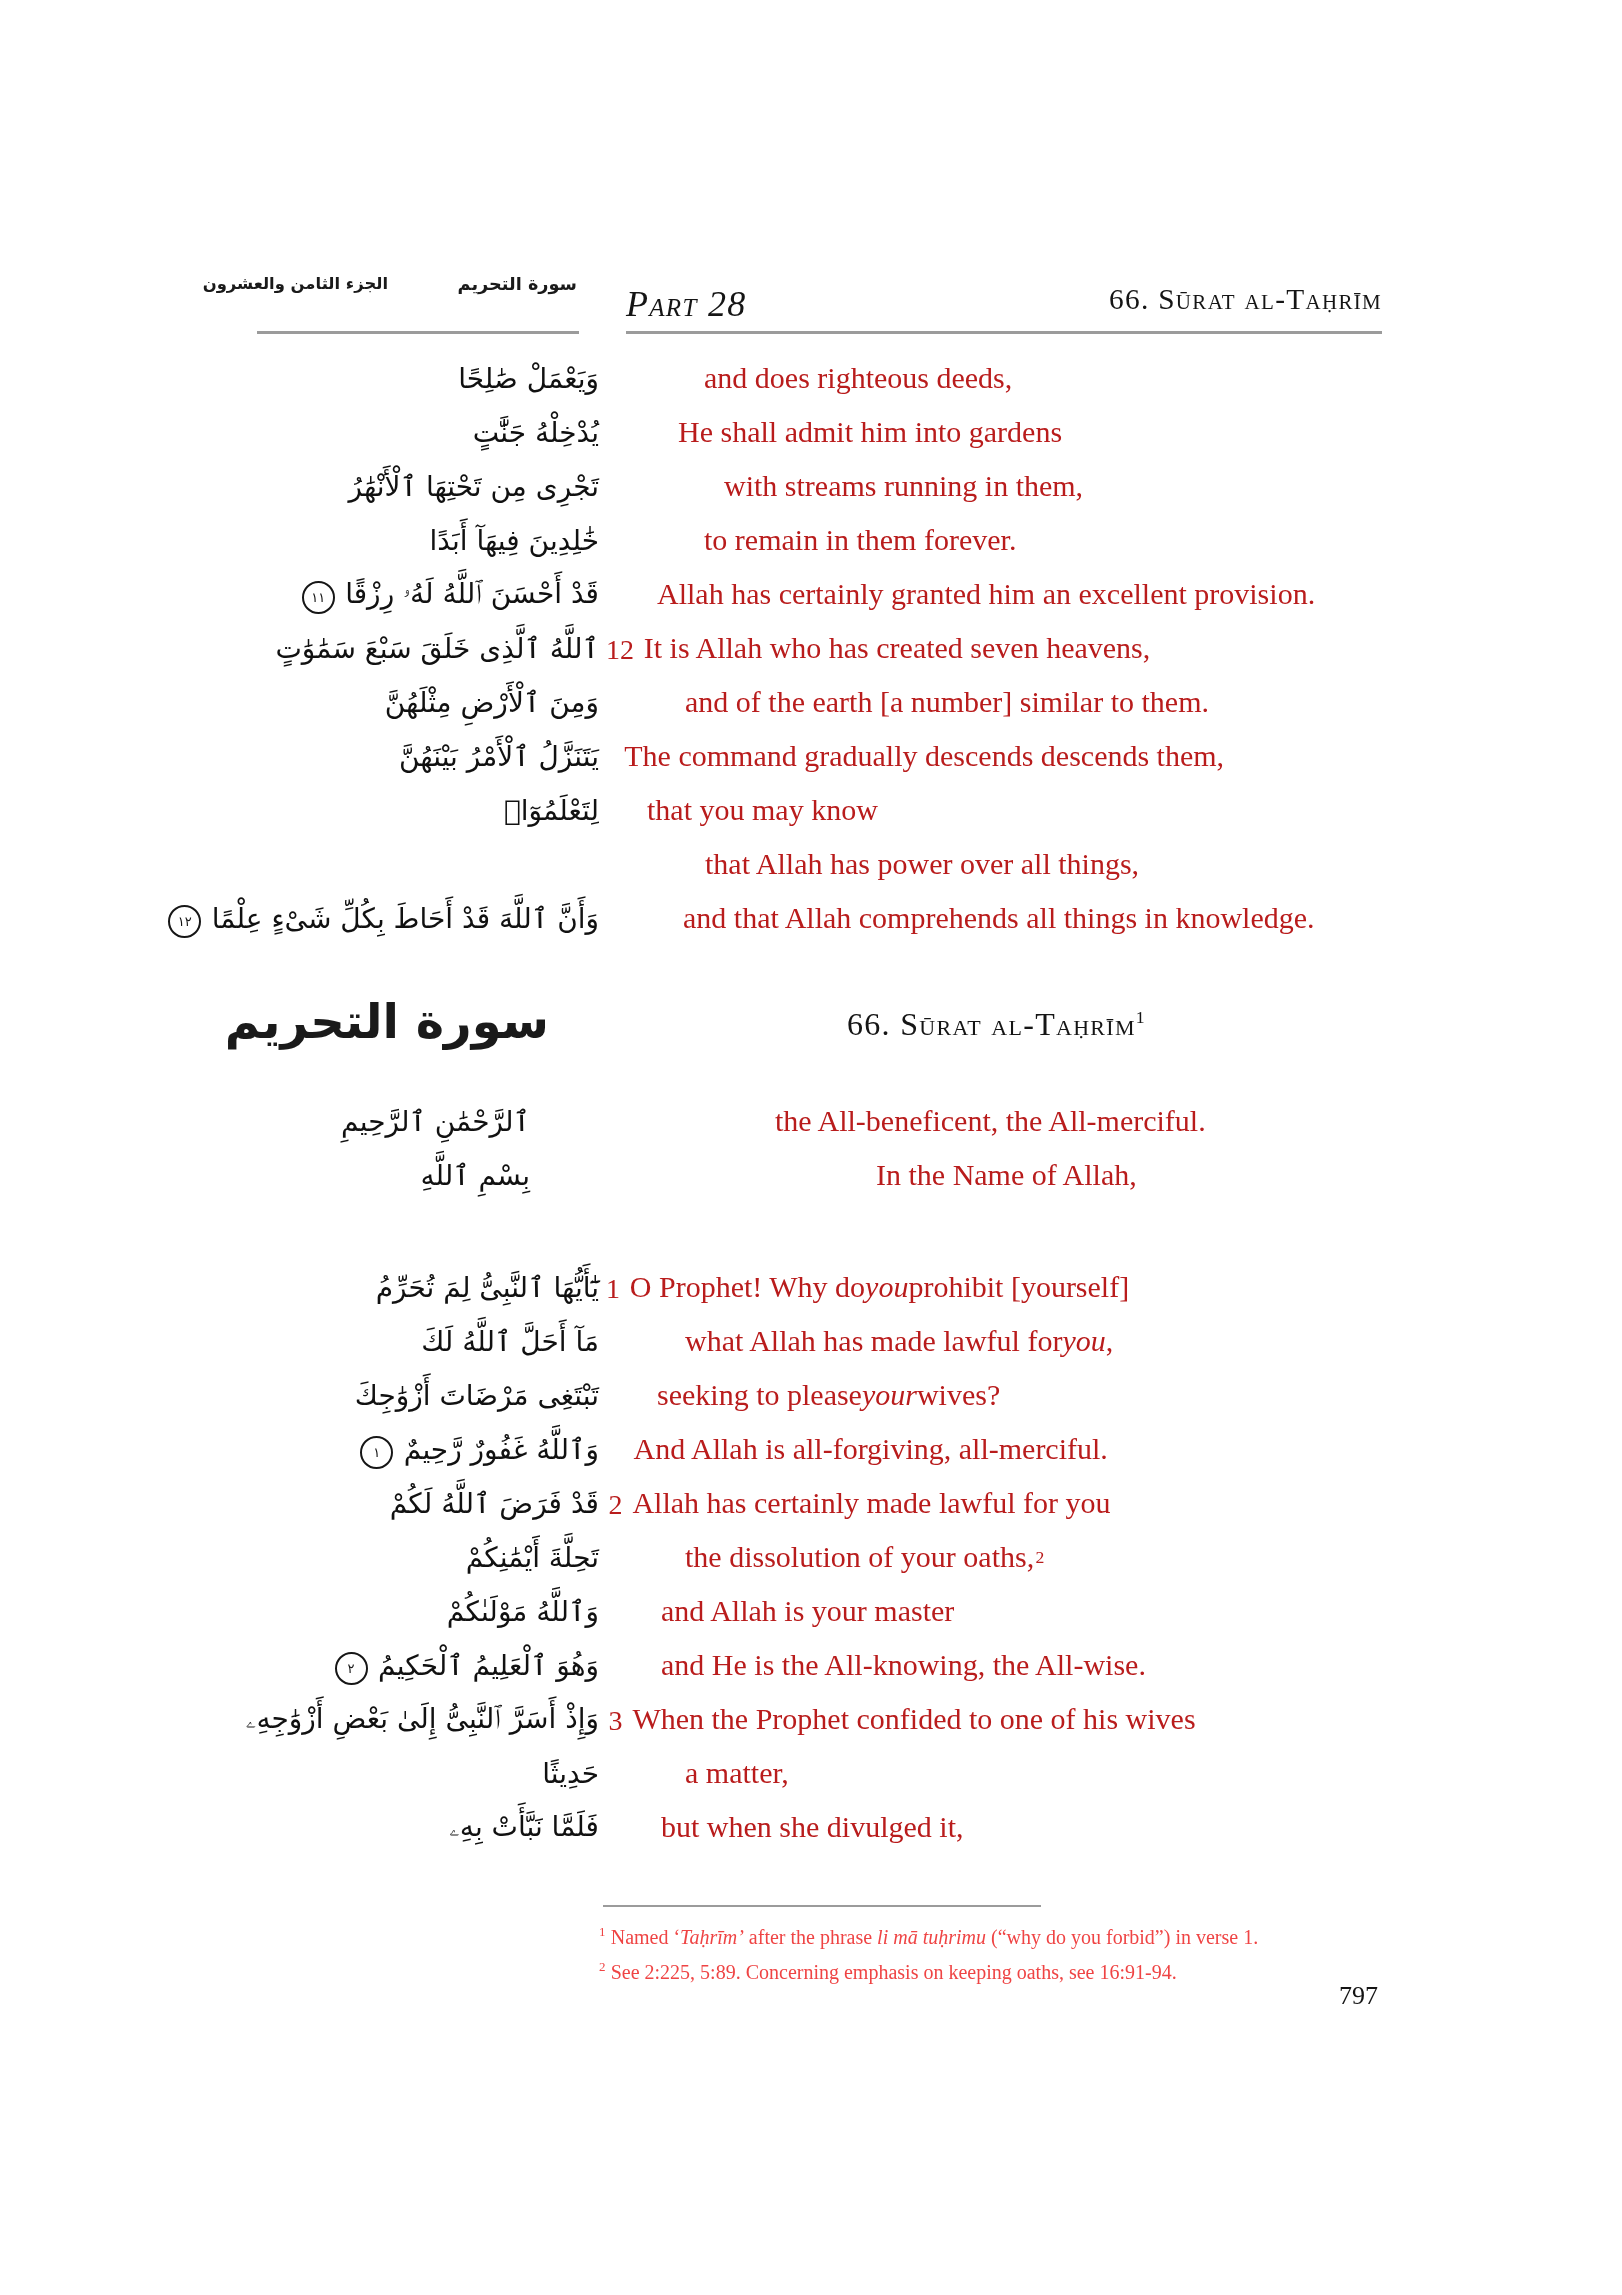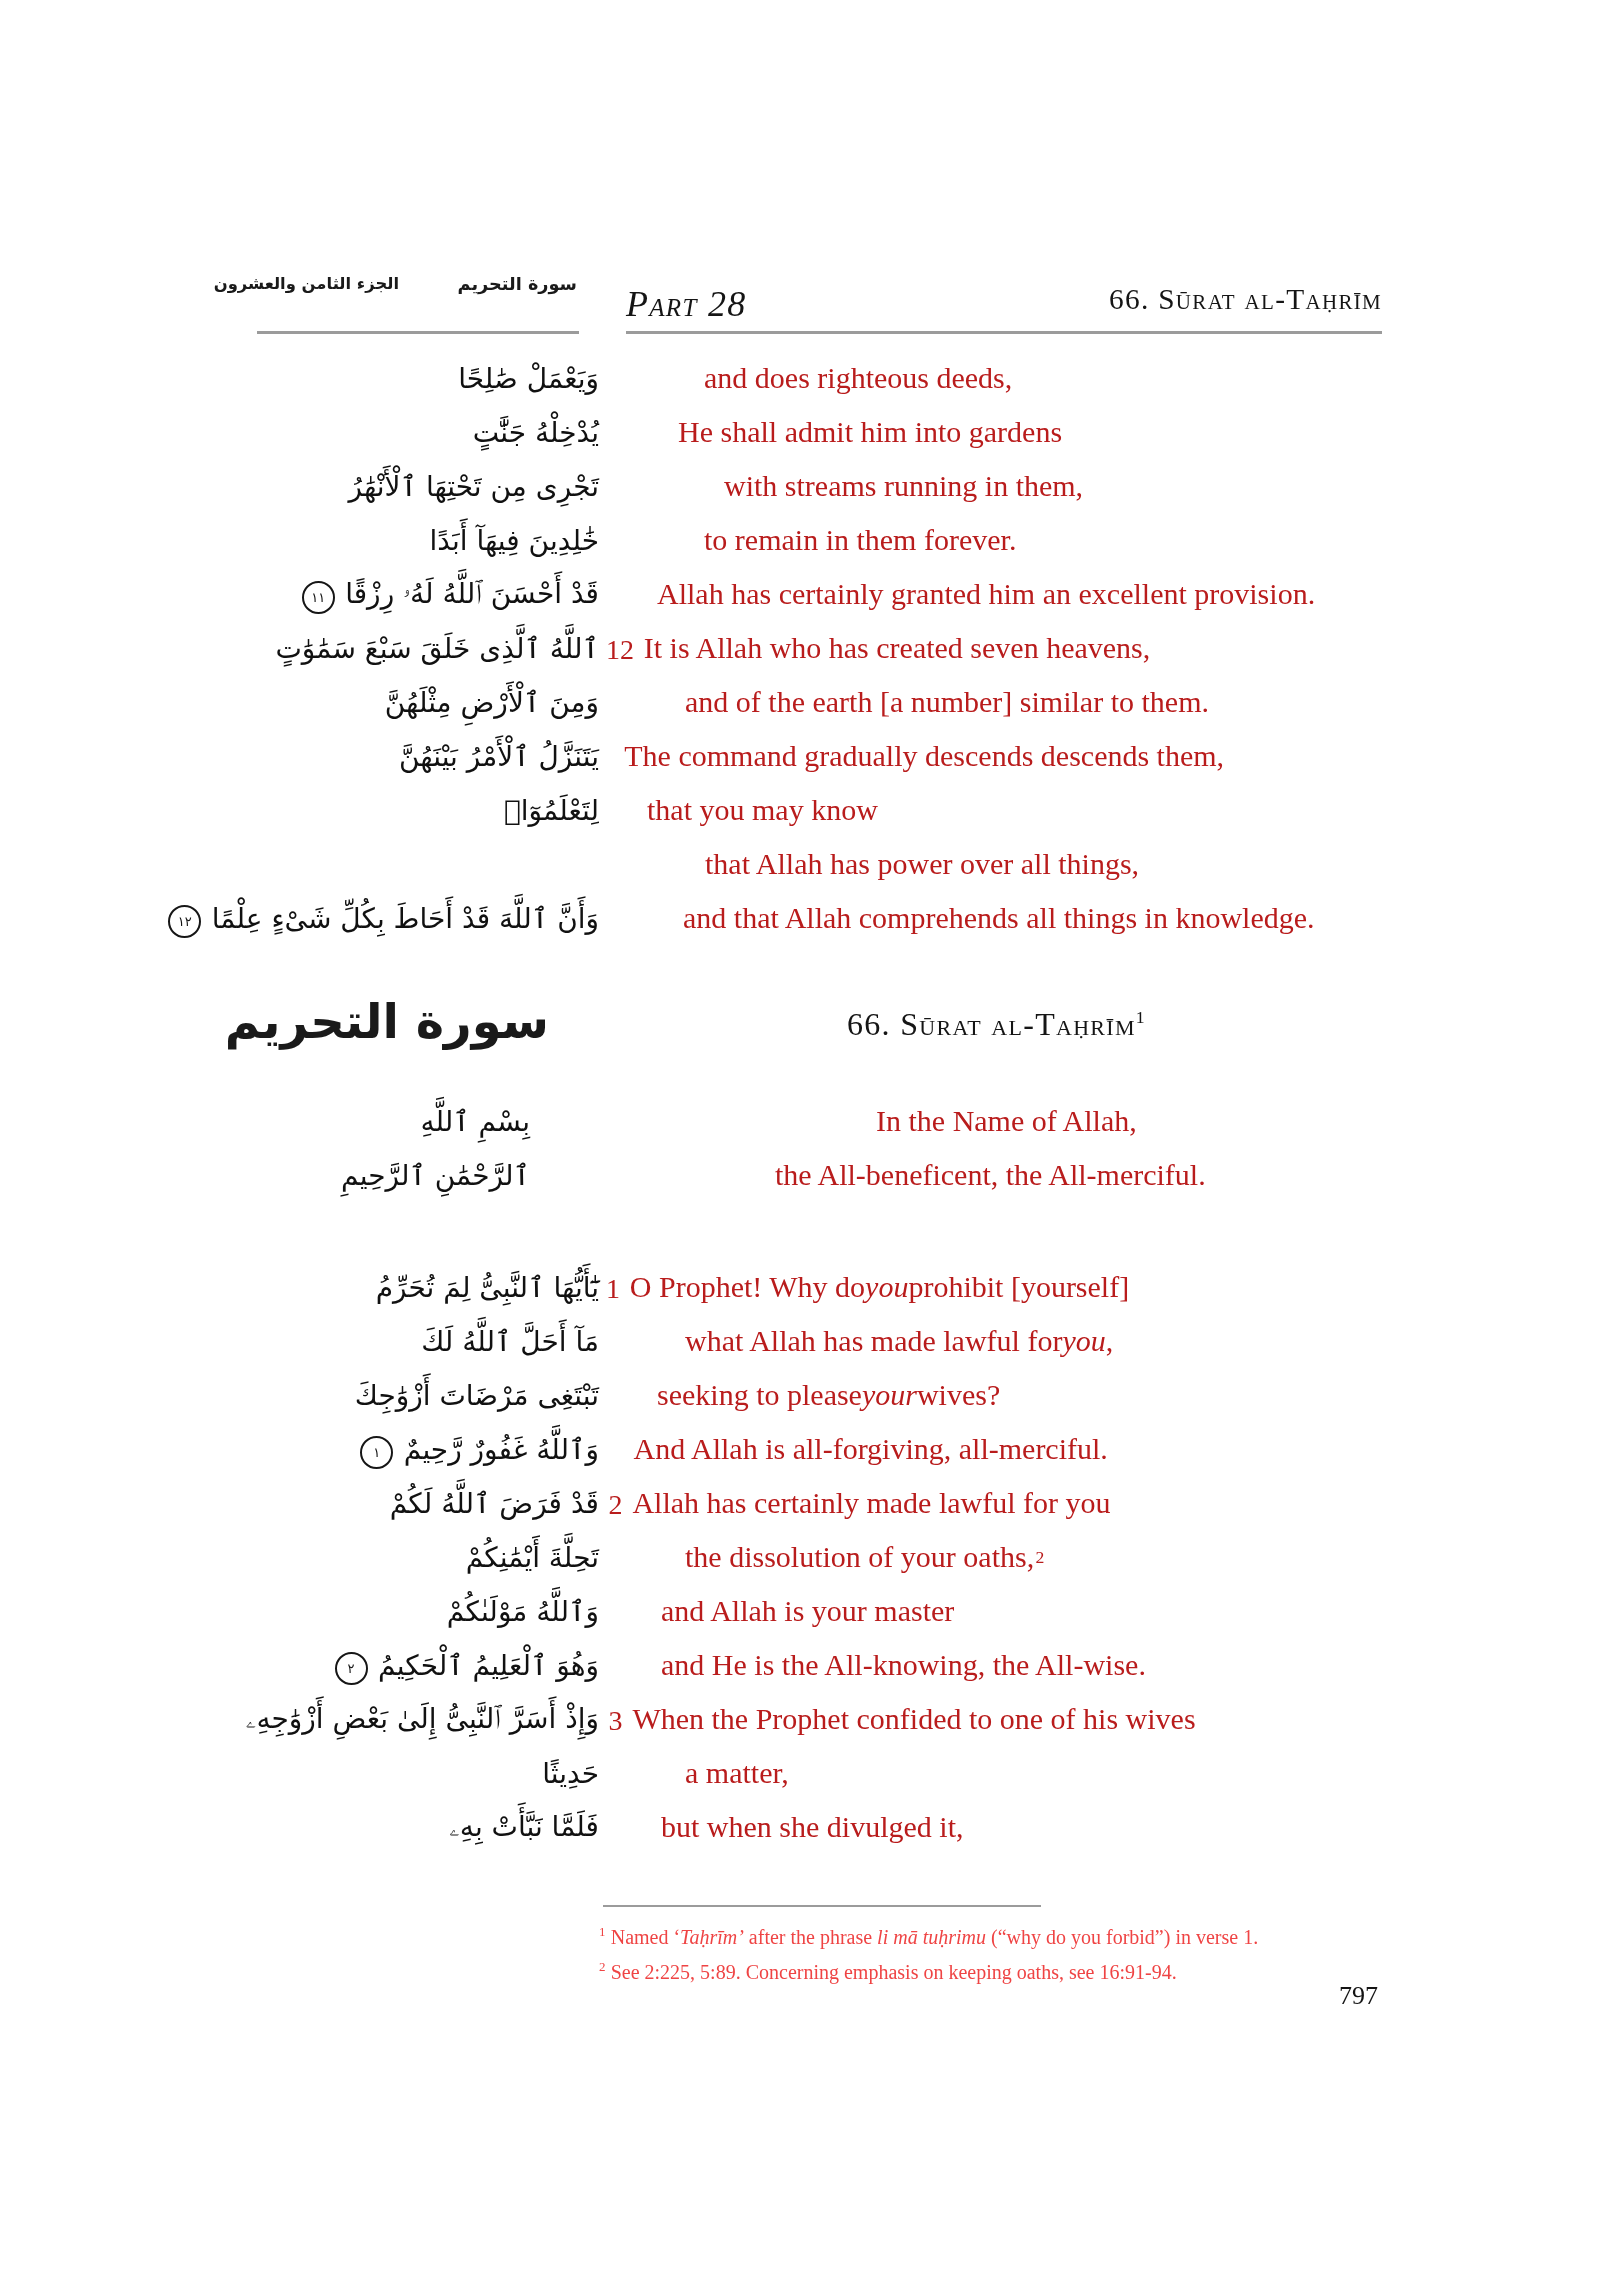--- a/index.html
+++ b/index.html
@@ -4,21 +4,21 @@
 <style>
   html,body{margin:0;padding:0;background:#e8e8e8;}
   .page{
     position:relative;width:1622px;height:2295px;background:#ffffff;
     color:#151515;font-family:"Liberation Serif","DejaVu Serif",serif;
     overflow:hidden;
   }
   
   .hdr{position:absolute;top:263px;left:255px;width:1127px;height:72px;}
   .callig{font-family:"DejaVu Sans",sans-serif;font-weight:bold;direction:rtl;color:#1a1a1a;}
-  .callig-juz{position:absolute;left:11px;top:10.5px;width:133px;font-size:16.4px;text-align:left;white-space:nowrap;line-height:1.2;}
+  .callig-juz{position:absolute;left:0;top:10.5px;width:133px;font-size:16.4px;text-align:left;white-space:nowrap;line-height:1.2;}
   .callig-surah-small{position:absolute;left:204px;top:10.5px;width:118px;font-size:17.7px;text-align:center;white-space:nowrap;line-height:1.2;}
   .hdr-part{position:absolute;left:371px;top:19.6px;font-variant:small-caps;font-size:36px;letter-spacing:1.3px;font-style:italic;}
   .hdr-title{position:absolute;right:0;top:19.6px;font-variant:small-caps;font-size:29.4px;letter-spacing:1.3px;}
   .rule{position:absolute;height:2.6px;background:#9b9b9b;}
   .rule-left{top:331px;left:257px;width:322px;}
   .rule-right{top:331px;left:626px;width:756px;}
   
   .block{position:absolute;left:255px;width:1127px;}
   .blk-cont{top:351px;}
   .blk-bismillah{top:1094px;}
@@ -163,29 +163,29 @@
   </section>
 
   <section class="surah-head">
     <div class="callig callig-surah-big" lang="ar">سورة التحريم</div>
     <h2 class="surah-title"><span>66. Sūrat al-Taḥrīm</span><sup>1</sup></h2>
   </section>
 
   <section class="block blk-bismillah">
     <div class="row">
       <div class="ar" lang="ar" style="right:852px">
+          <span>ٱلرَّحْمَٰنِ ٱلرَّحِيمِ</span>
+        </div>
+      <div class="en" style="margin-left:169px">the All-beneficent, the All-merciful.</div>
+    </div>
+    <div class="row">
+      <div class="ar" lang="ar" style="right:852px">
           <span>بِسْمِ ٱللَّهِ</span>
         </div>
       <div class="en" style="margin-left:270px">In the Name of Allah,</div>
-    </div>
-    <div class="row">
-      <div class="ar" lang="ar" style="right:852px">
-          <span>ٱلرَّحْمَٰنِ ٱلرَّحِيمِ</span>
-        </div>
-      <div class="en" style="margin-left:169px">the All-beneficent, the All-merciful.</div>
     </div>
   </section>
 
   <section class="block blk-verses">
 
     <div class="row">
       <div class="ar" lang="ar">
           <span>يَٰٓأَيُّهَا ٱلنَّبِىُّ لِمَ تُحَرِّمُ</span>
         </div>
       <div class="en" style="margin-left:0px">

